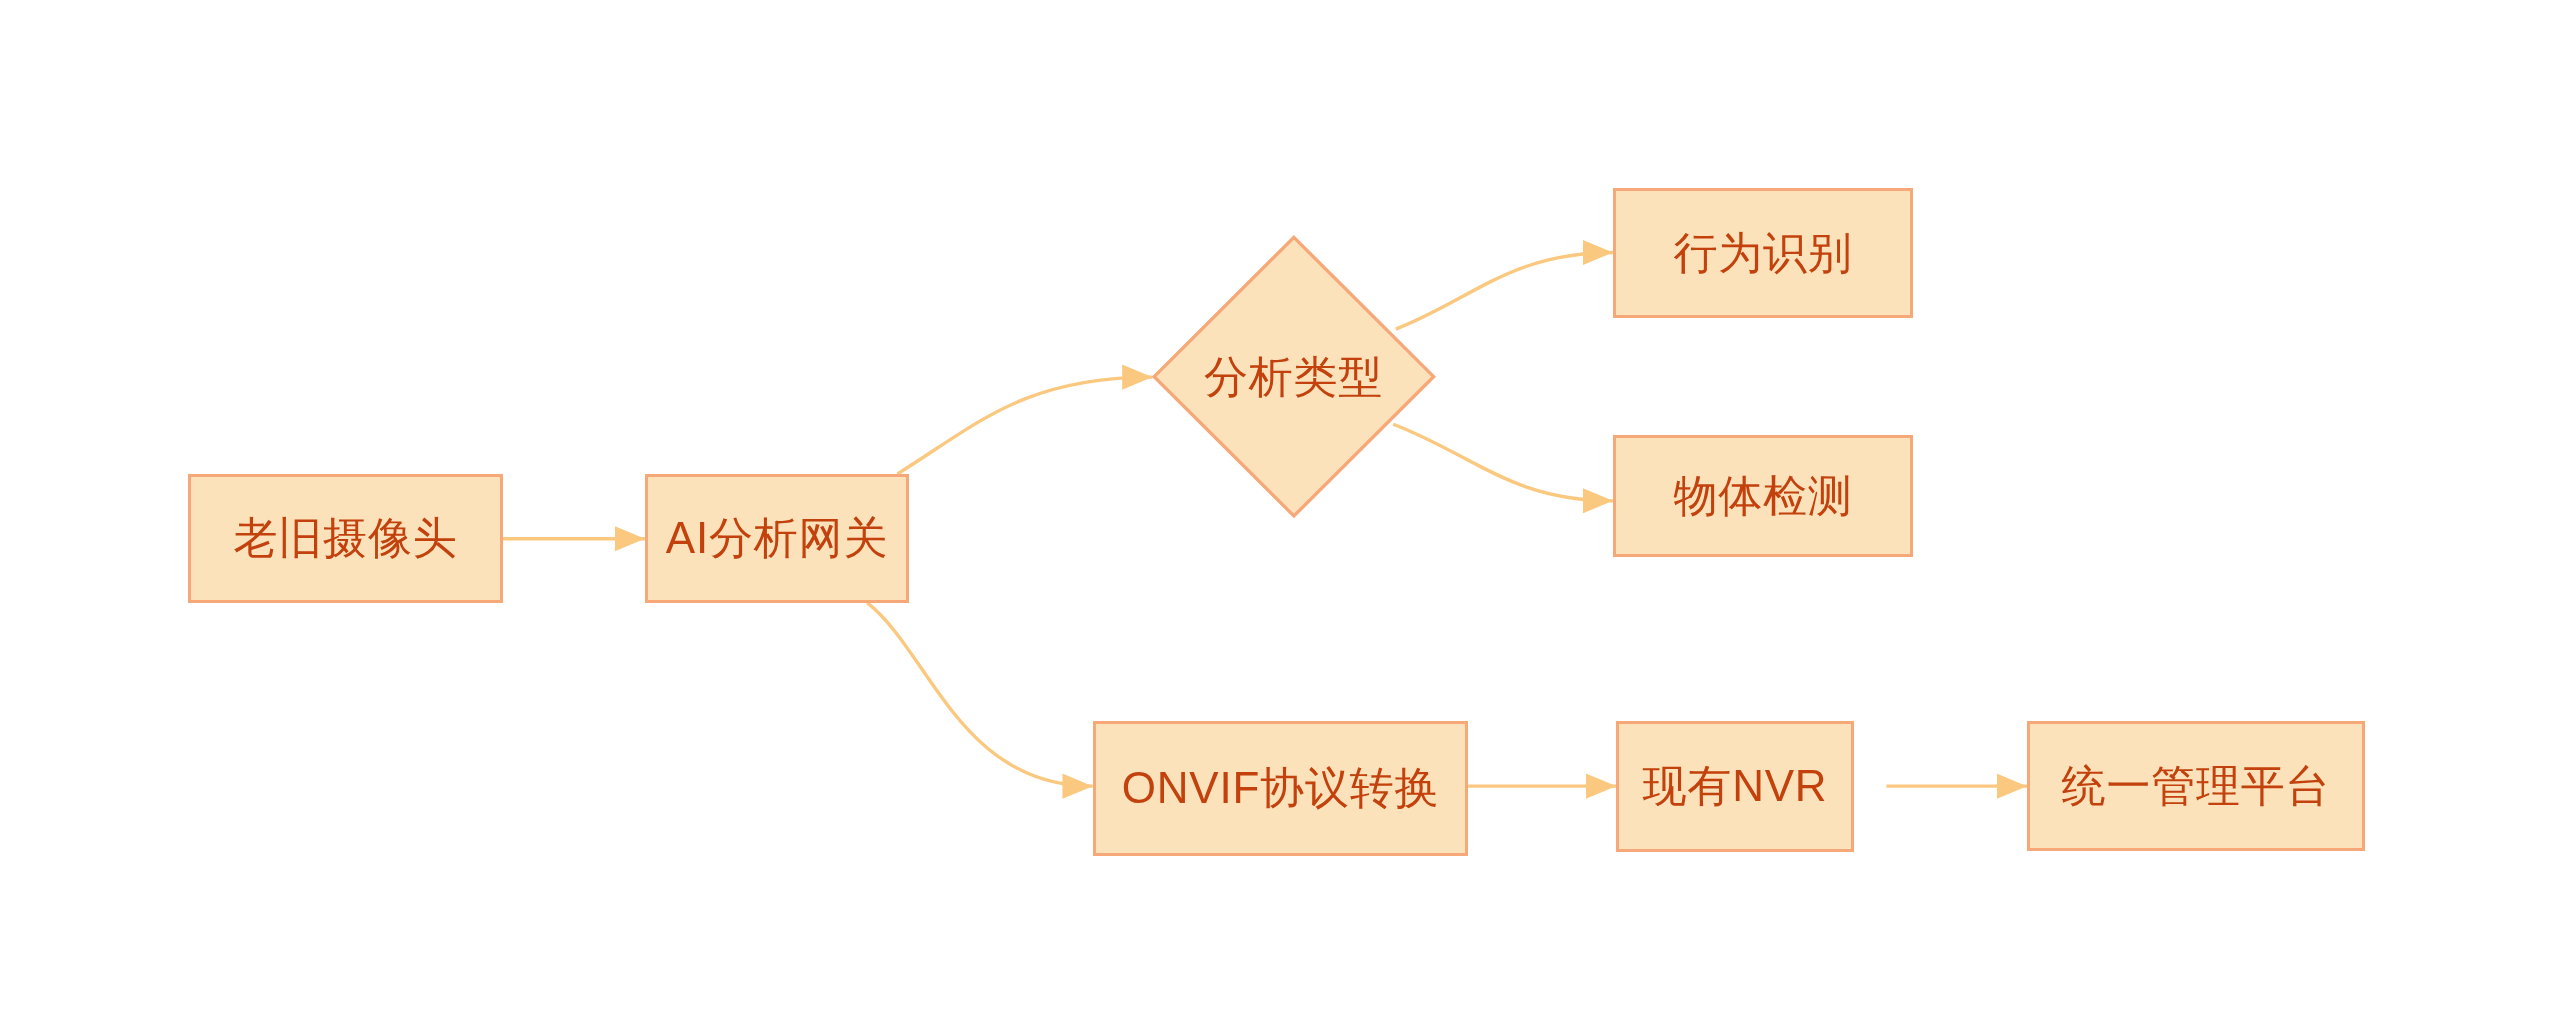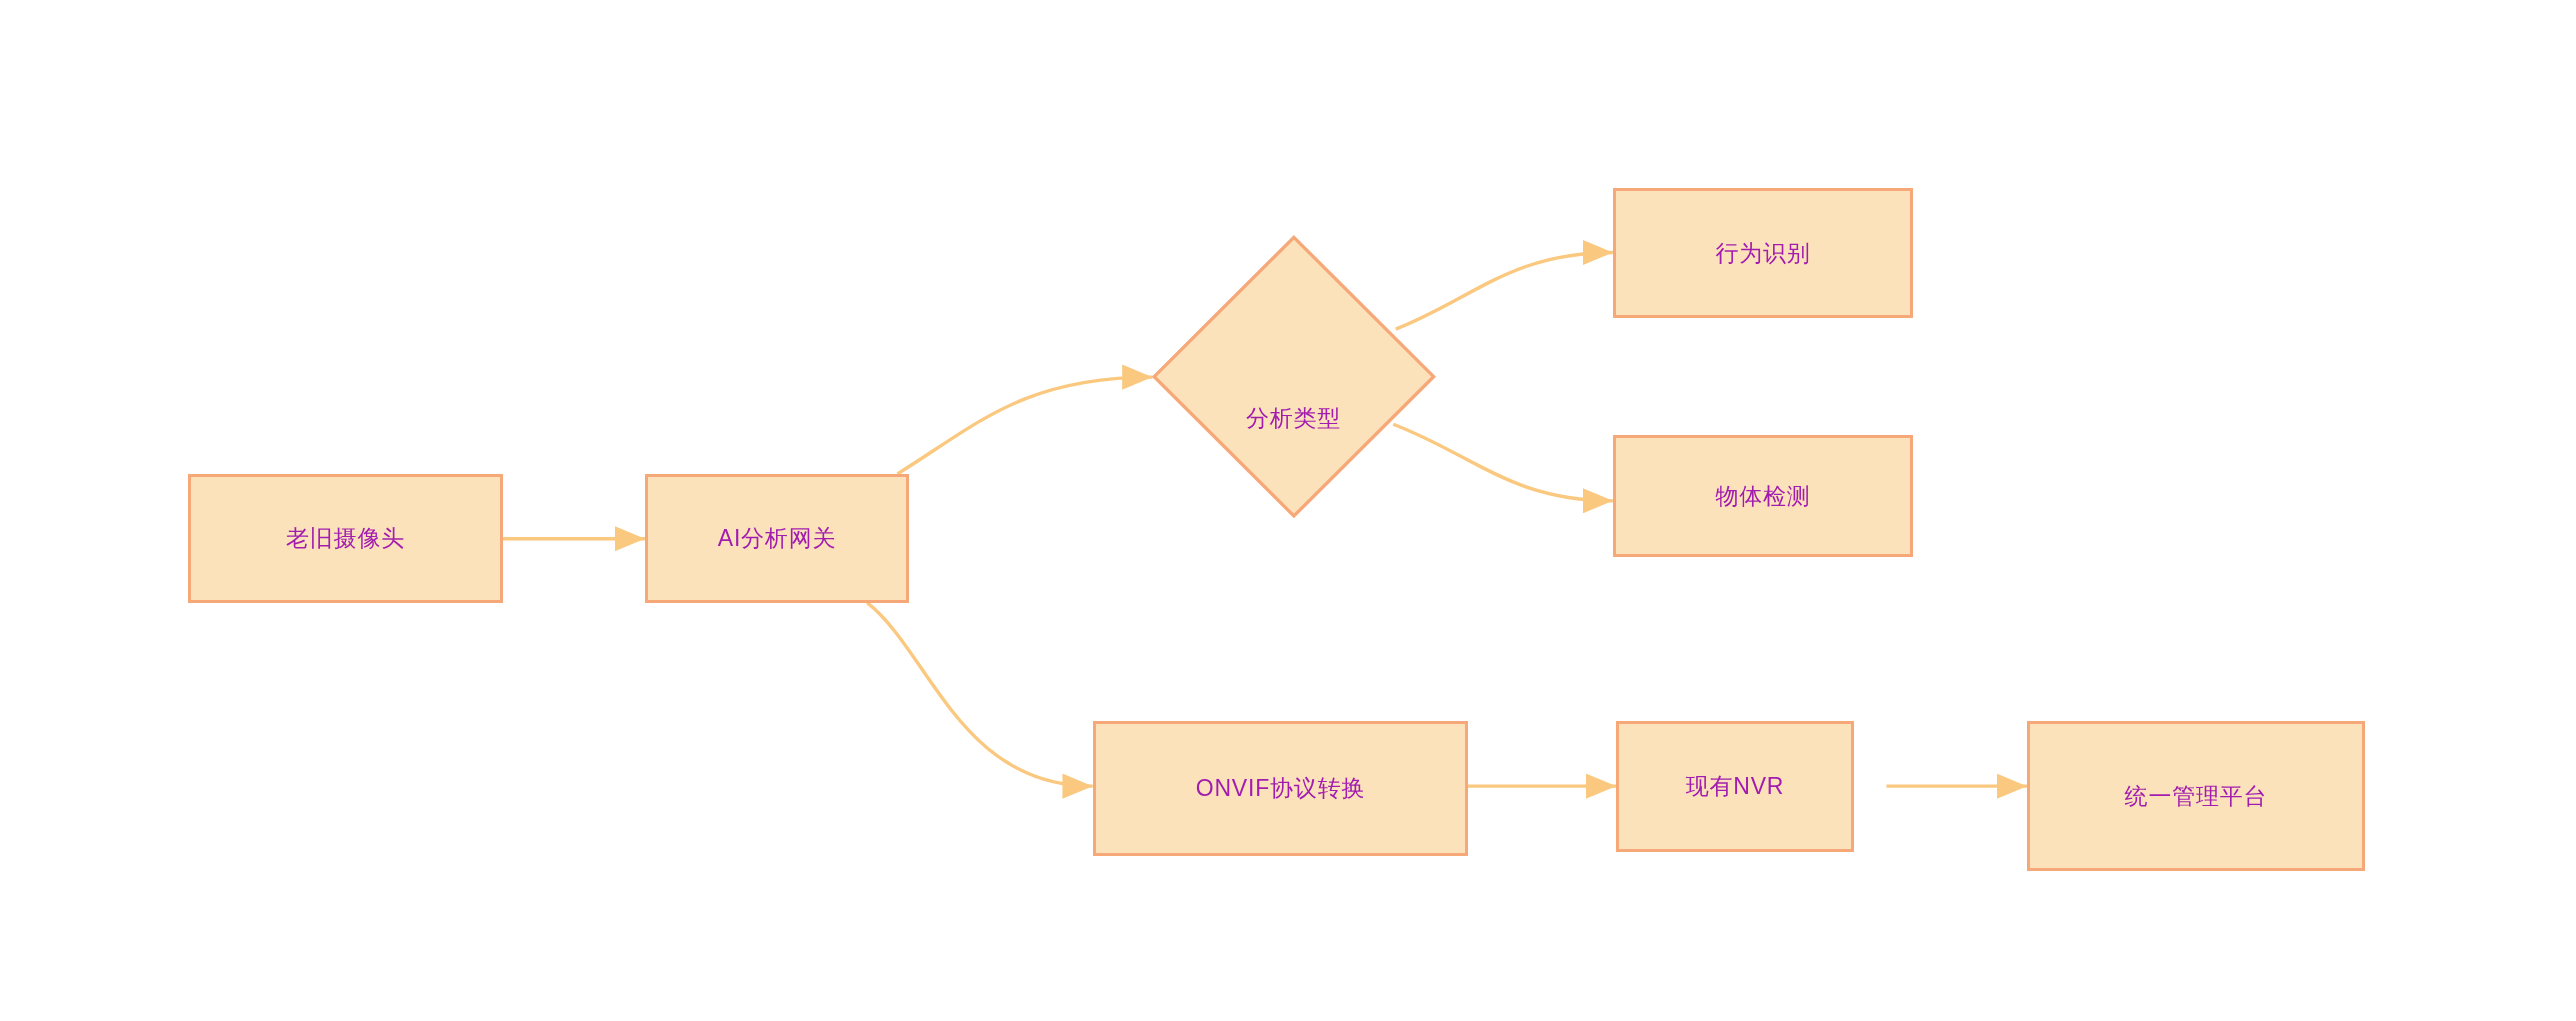--- a/index.html
+++ b/index.html
@@ -26,31 +26,31 @@
   .node {
     position: absolute;
     box-sizing: border-box;
     background: #FCE2BB;
     border: 3.4px solid #F6A878;
     display: flex;
     align-items: center;
     justify-content: center;
   }
   .node-label, .diamond-label {
-    color: #a21caf;
-    font-size: 23px;
+    color: #c2410c;
+    font-size: 44px;
     font-weight: 400;
     letter-spacing: 0.8px;
     white-space: nowrap;
     text-align: center;
   }
   .diamond-label-box {
     position: absolute;
     display: flex;
-    align-items: flex-end;
+    align-items: center;
     justify-content: center;
     background: transparent;
     pointer-events: none;
   }
 </style>
 </head>
 <body>
 
 <div class="canvas">
 
@@ -99,18 +99,18 @@
   </div>
 
   <div class="node" style="left:1093px; top:721px; width:375px; height:135px;">
     <span class="node-label">ONVIF协议转换</span>
   </div>
 
   <div class="node" style="left:1616px; top:721px; width:238px; height:131px;">
     <span class="node-label">现有NVR</span>
   </div>
 
-  <div class="node" style="left:2027px; top:721px; width:338px; height:150px;">
+  <div class="node" style="left:2027px; top:721px; width:338px; height:130px;">
     <span class="node-label">统一管理平台</span>
   </div>
 
 </div>
 
 
 </body></html>

